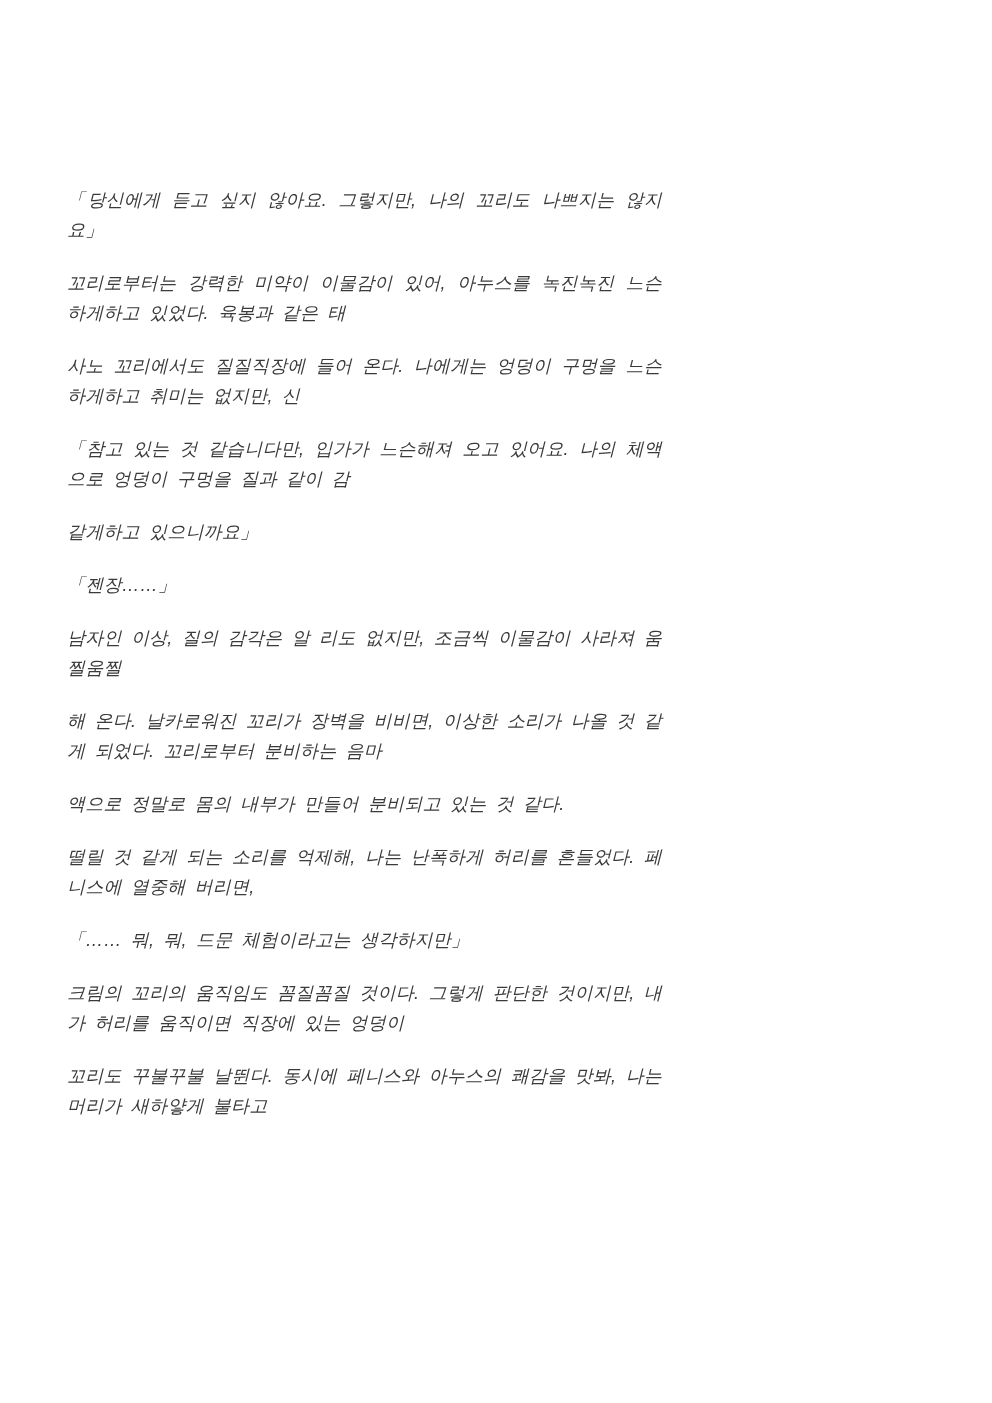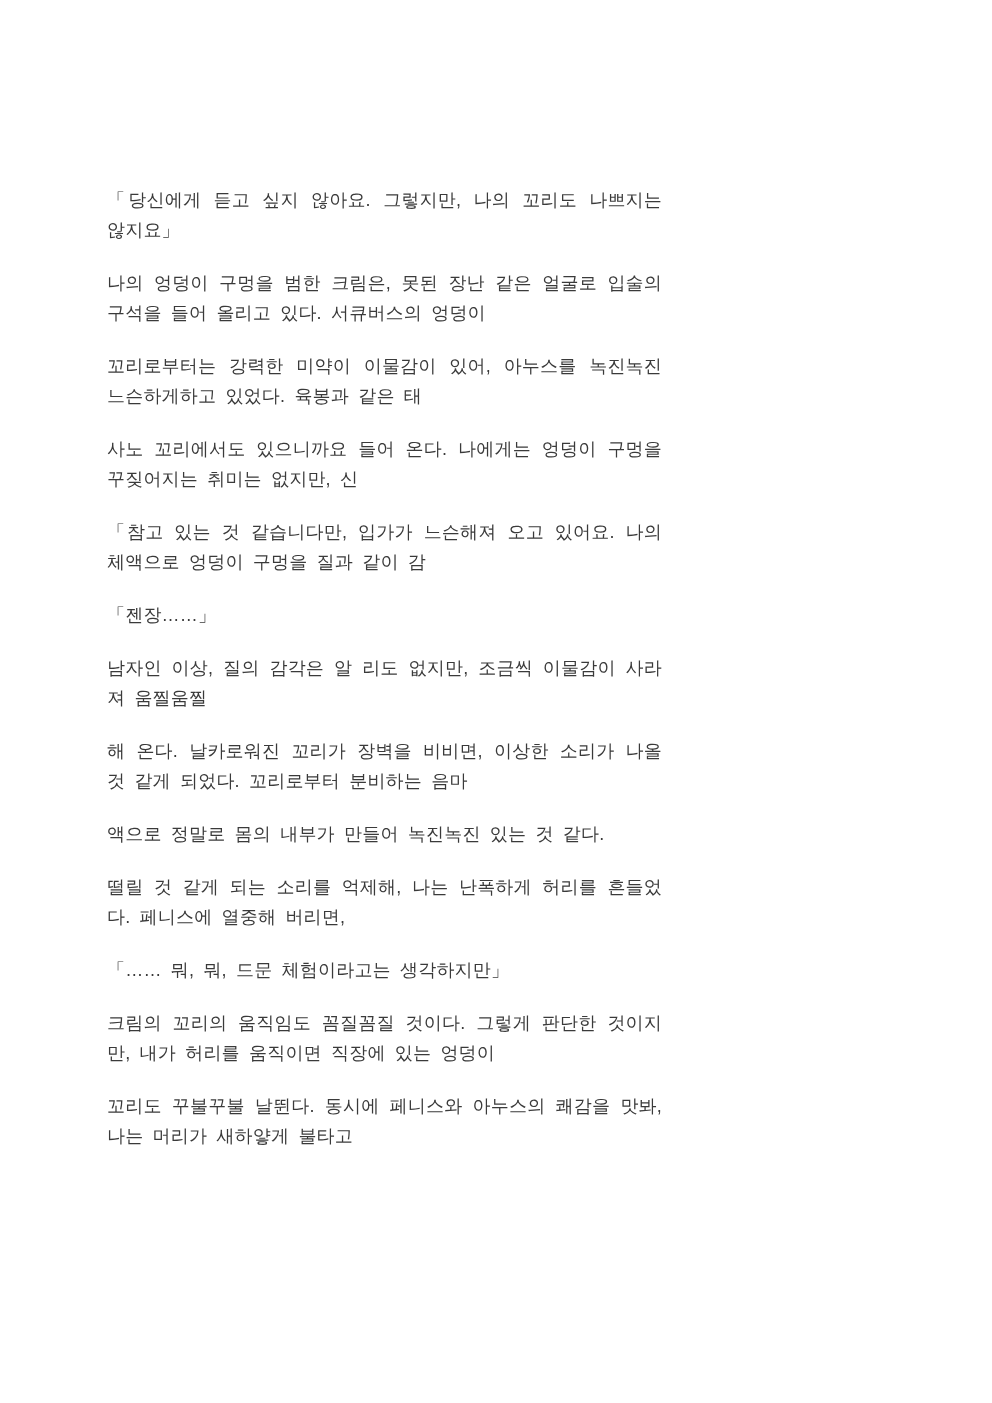--- a/index.html
+++ b/index.html
@@ -9,21 +9,22 @@
   body {
     width: 992px;
     height: 1403px;
     background: #ffffff;
     overflow: hidden;
   }
   .page {
     box-sizing: border-box;
     width: 796px;
     min-height: 1403px;
-    padding: 185px 134px 60px 107px;
+    padding: 185px 134px 60px 67px;
+    font-style: italic;
   }
   p.para {
     margin: 0 0 23px 0;
     font-family: "Liberation Sans", "DejaVu Sans", sans-serif;
     font-size: 18px;
     line-height: 30px;
     text-align: justify;
     word-break: break-all;
     word-spacing: 4px;
     letter-spacing: 0.2px;
@@ -31,25 +32,25 @@
   p.para:last-child {
     margin-bottom: 12px;
   }
 </style>
 </head>
 <body>
 
 <div class="page" style="background: rgb(255, 255, 255); color: rgb(58, 58, 58);">
 
 <p class="para">「당신에게 듣고 싶지 않아요. 그렇지만, 나의 꼬리도 나쁘지는 않지요」</p>
-    <p class="para">나의 엉덩이 구멍을 범한 크림은, 못된 장난 같은 얼굴로 입술의 구석을 들어 올리고 있다. 서큐버스의 엉덩이</p>
     <p class="para">꼬리로부터는 강력한 미약이 이물감이 있어, 아누스를 녹진녹진 느슨하게하고 있었다. 육봉과 같은 태</p>
-    <p class="para">사노 꼬리에서도 있으니까요 들어 온다. 나에게는 엉덩이 구멍을 꾸짖어지는 취미는 없지만, 신</p>
+    <p class="para">사노 꼬리에서도 질질직장에 들어 온다. 나에게는 엉덩이 구멍을 느슨하게하고 취미는 없지만, 신</p>
     <p class="para">「참고 있는 것 같습니다만, 입가가 느슨해져 오고 있어요. 나의 체액으로 엉덩이 구멍을 질과 같이 감</p>
+    <p class="para">같게하고 있으니까요」</p>
     <p class="para">「젠장……」</p>
     <p class="para">남자인 이상, 질의 감각은 알 리도 없지만, 조금씩 이물감이 사라져 움찔움찔</p>
     <p class="para">해 온다. 날카로워진 꼬리가 장벽을 비비면, 이상한 소리가 나올 것 같게 되었다. 꼬리로부터 분비하는 음마</p>
-    <p class="para">액으로 정말로 몸의 내부가 만들어 녹진녹진 있는 것 같다.</p>
+    <p class="para">액으로 정말로 몸의 내부가 만들어 분비되고 있는 것 같다.</p>
     <p class="para">떨릴 것 같게 되는 소리를 억제해, 나는 난폭하게 허리를 흔들었다. 페니스에 열중해 버리면,</p>
     <p class="para">「…… 뭐, 뭐, 드문 체험이라고는 생각하지만」</p>
     <p class="para">크림의 꼬리의 움직임도 꼼질꼼질 것이다. 그렇게 판단한 것이지만, 내가 허리를 움직이면 직장에 있는 엉덩이</p>
     <p class="para">꼬리도 꾸불꾸불 날뛴다. 동시에 페니스와 아누스의 쾌감을 맛봐, 나는 머리가 새하얗게 불타고</p>
   </div>
 
 </body></html>

